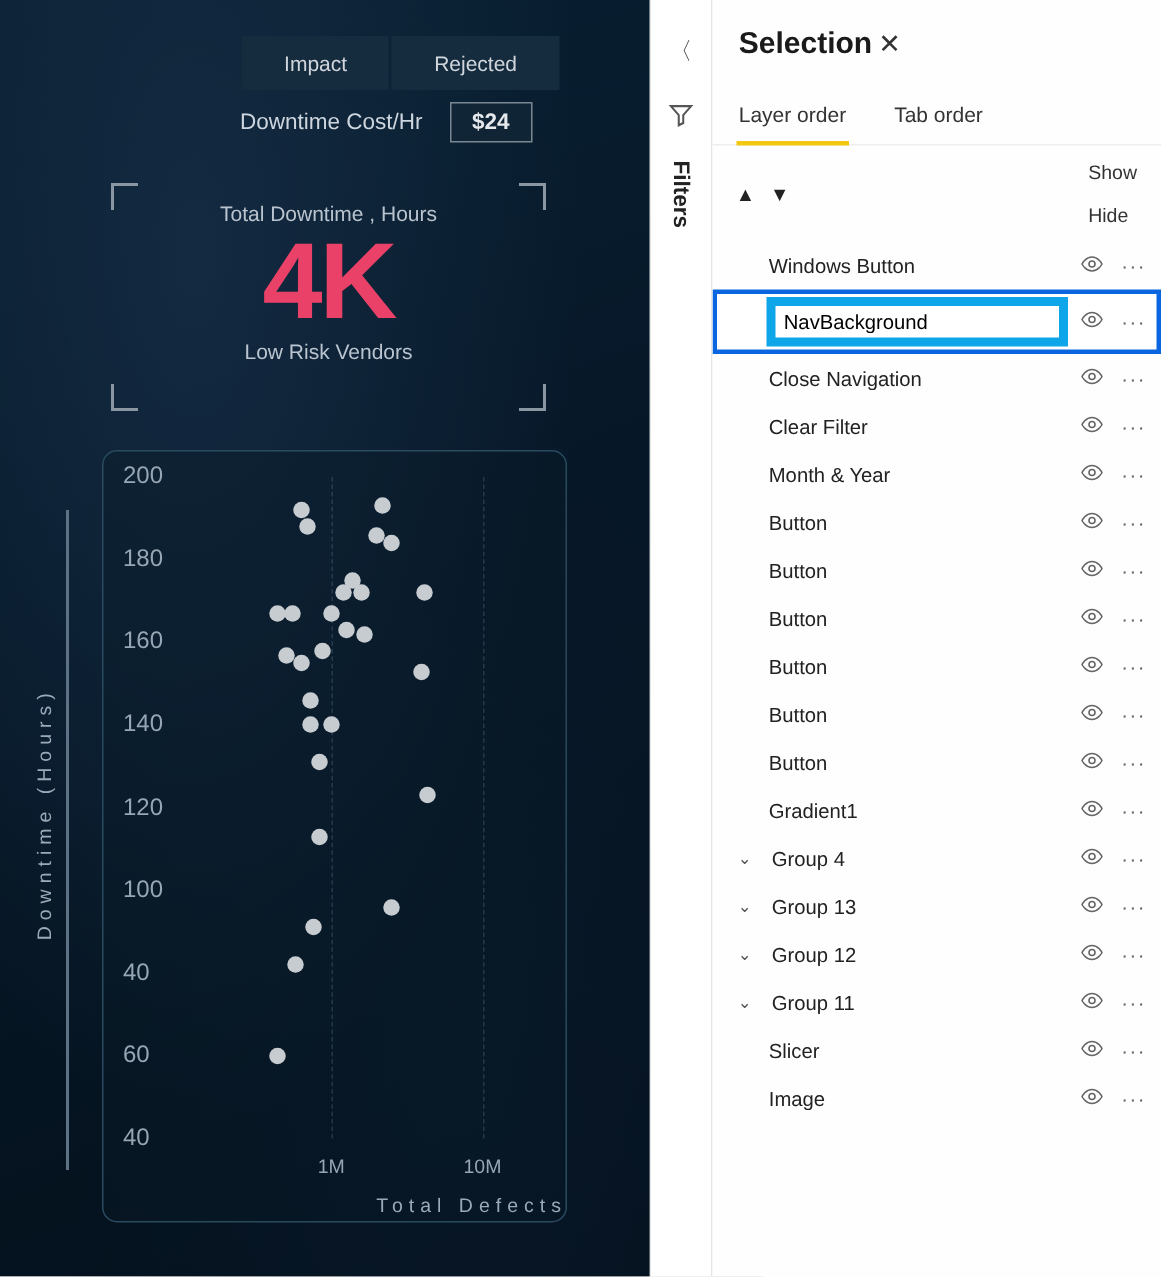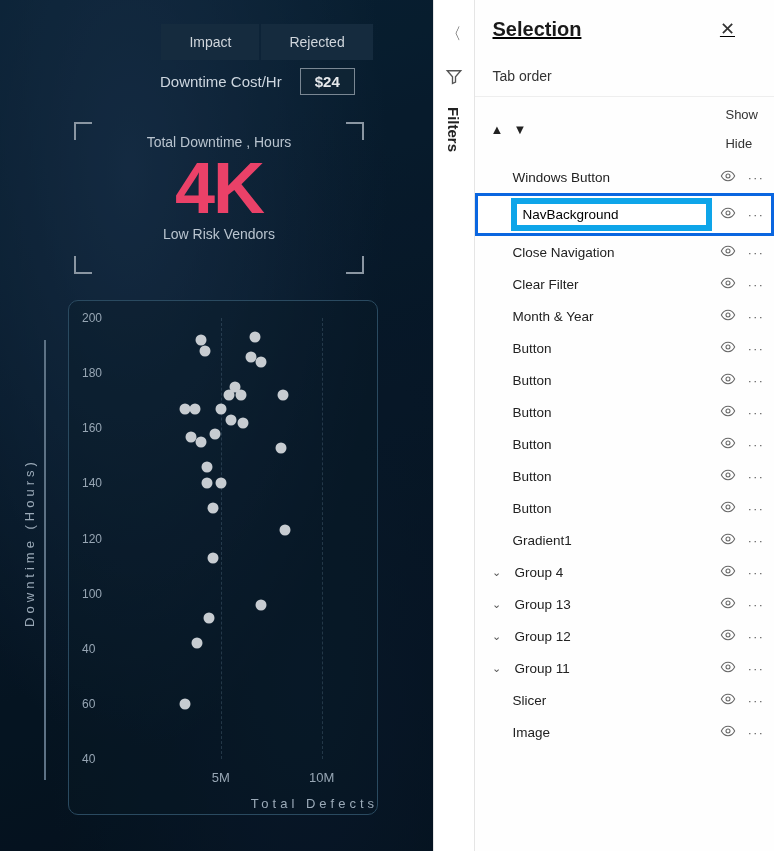--- a/index.html
+++ b/index.html
@@ -45,21 +45,21 @@
 
   
   .chart-wrap { position: absolute; top: 300px; left: 68px; width: 310px; height: 515px; }
   .chart-frame {
     position: absolute; inset: 0;
     border: 1.5px solid #2a4a60; border-radius: 10px;
     background: rgba(10,25,38,0.35);
   }
   .chart-area { position: absolute; left: 52px; top: 18px; right: 16px; bottom: 56px; }
   .grid-v { position: absolute; top: 0; bottom: 0; border-left: 1.5px dashed rgba(120,150,175,0.25); }
-  .ytick { position: absolute; left: 14px; font-size: 12px; color: #97a6b4; transform: translateY(-50%); text-align: center; }
+  .ytick { position: absolute; left: 14px; font-size: 16px; color: #97a6b4; transform: translateY(-50%); text-align: center; }
   .xtick { position: absolute; bottom: 30px; font-size: 13px; color: #97a6b4; transform: translateX(-50%); }
   .point { position: absolute; width: 11px; height: 11px; border-radius: 50%; background: #c7ccd1; transform: translate(-50%, -50%); }
   .chart-xlabel { position: absolute; bottom: 4px; left: 0; right: 0; text-align: right; letter-spacing: 4px; font-size: 13px; color: #9baab8; }
 
   .ylabel-outer {
     position: absolute; top: 292px; left: 14px; height: 500px; width: 30px;
     display: flex; align-items: center; justify-content: center;
   }
   .ylabel { transform: rotate(-90deg); white-space: nowrap; letter-spacing: 4px; font-size: 13px; color: #9baab8; }
   .ylabel-bar { position: absolute; left: 44px; top: 340px; width: 2px; height: 440px; background: #5d7285; }
@@ -68,21 +68,21 @@
   .filters-strip {
     width: 48px; height: 100%; border-left: 1px solid #e5e5e5; border-right: 1px solid #e5e5e5;
     display: flex; flex-direction: column; align-items: center; padding-top: 24px; gap: 22px; background: #fff;
   }
   .chev-left { font-size: 16px; color: #555; cursor: pointer; }
   .filters-icon { color: #555; }
   .filters-label { writing-mode: vertical-rl; font-size: 15px; font-weight: 600; color: #222; }
 
   
   .pane { flex: 1; background: #fefefe; display: flex; flex-direction: column; }
-  .pane-header { display: flex; align-items: center; justify-content: space-between; padding: 14px 35px 8px 18px; text-decoration: underline; }
+  .pane-header { display: flex; align-items: center; justify-content: flex-start; padding: 14px 18px 8px 18px; }
   .pane-title { font-size: 20px; font-weight: 700; color: #1a1a1a; }
   .close-x { font-size: 18px; color: #333; cursor: pointer; padding: 4px; }
 
   .subtabs { display: flex; gap: 32px; padding: 6px 18px 0 18px; border-bottom: 1px solid #eee; }
   .subtab { font-size: 14px; color: #333; padding: 10px 0 12px; cursor: pointer; position: relative; }
   .subtab.active::after { content: ""; position: absolute; left: -2px; right: -2px; bottom: -1px; height: 3px; background: #f2c811; }
 
   .ctrl-row { display: flex; align-items: center; justify-content: space-between; padding: 10px 16px; }
   .arrows { display: flex; gap: 10px; }
   .arrow-btn { font-size: 13px; cursor: pointer; color: #222; }
@@ -164,21 +164,21 @@
           <div class="point" style="left: 100.833px; top: 165.375px;"></div>
           <div class="point" style="left: 92.7667px; top: 190.181px;"></div>
           <div class="point" style="left: 165.367px; top: 212.231px;"></div>
           <div class="point" style="left: 92.7667px; top: 239.794px;"></div>
           <div class="point" style="left: 141.167px; top: 286.65px;"></div>
           <div class="point" style="left: 88.7333px; top: 300.431px;"></div>
           <div class="point" style="left: 76.6333px; top: 325.238px;"></div>
           <div class="point" style="left: 64.5333px; top: 385.875px;"></div>
         </div>
       <div class="chart-xlabel">Total Defects</div>
-    <div class="xtick" style="left: 152.833px;">5M</div>
+    <div class="xtick" style="left: 152.833px;">1M</div>
         <div class="xtick" style="left: 253.667px;">10M</div>
         <div class="ytick" style="top: 459px;">40</div>
         <div class="ytick" style="top: 403.875px;">60</div>
         <div class="ytick" style="top: 348.75px;">40</div>
         <div class="ytick" style="top: 293.625px;">100</div>
         <div class="ytick" style="top: 238.5px;">120</div>
         <div class="ytick" style="top: 183.375px;">140</div>
         <div class="ytick" style="top: 128.25px;">160</div>
         <div class="ytick" style="top: 73.125px;">180</div>
         <div class="ytick" style="top: 18px;">200</div>
@@ -194,20 +194,21 @@
     <div class="filters-label">Filters</div>
   </div>
 
   <div class="pane">
     <div class="pane-header">
       <div class="pane-title">Selection</div>
       <div class="close-x">✕</div>
     </div>
 
     <div class="subtabs">
+      <div class="subtab active">Layer order</div>
       <div class="subtab">Tab order</div>
     </div>
 
     <div class="ctrl-row">
       <div class="arrows">
         <div class="arrow-btn">▲</div>
         <div class="arrow-btn">▼</div>
       </div>
       <div class="showhide">
         <span>Show</span>

